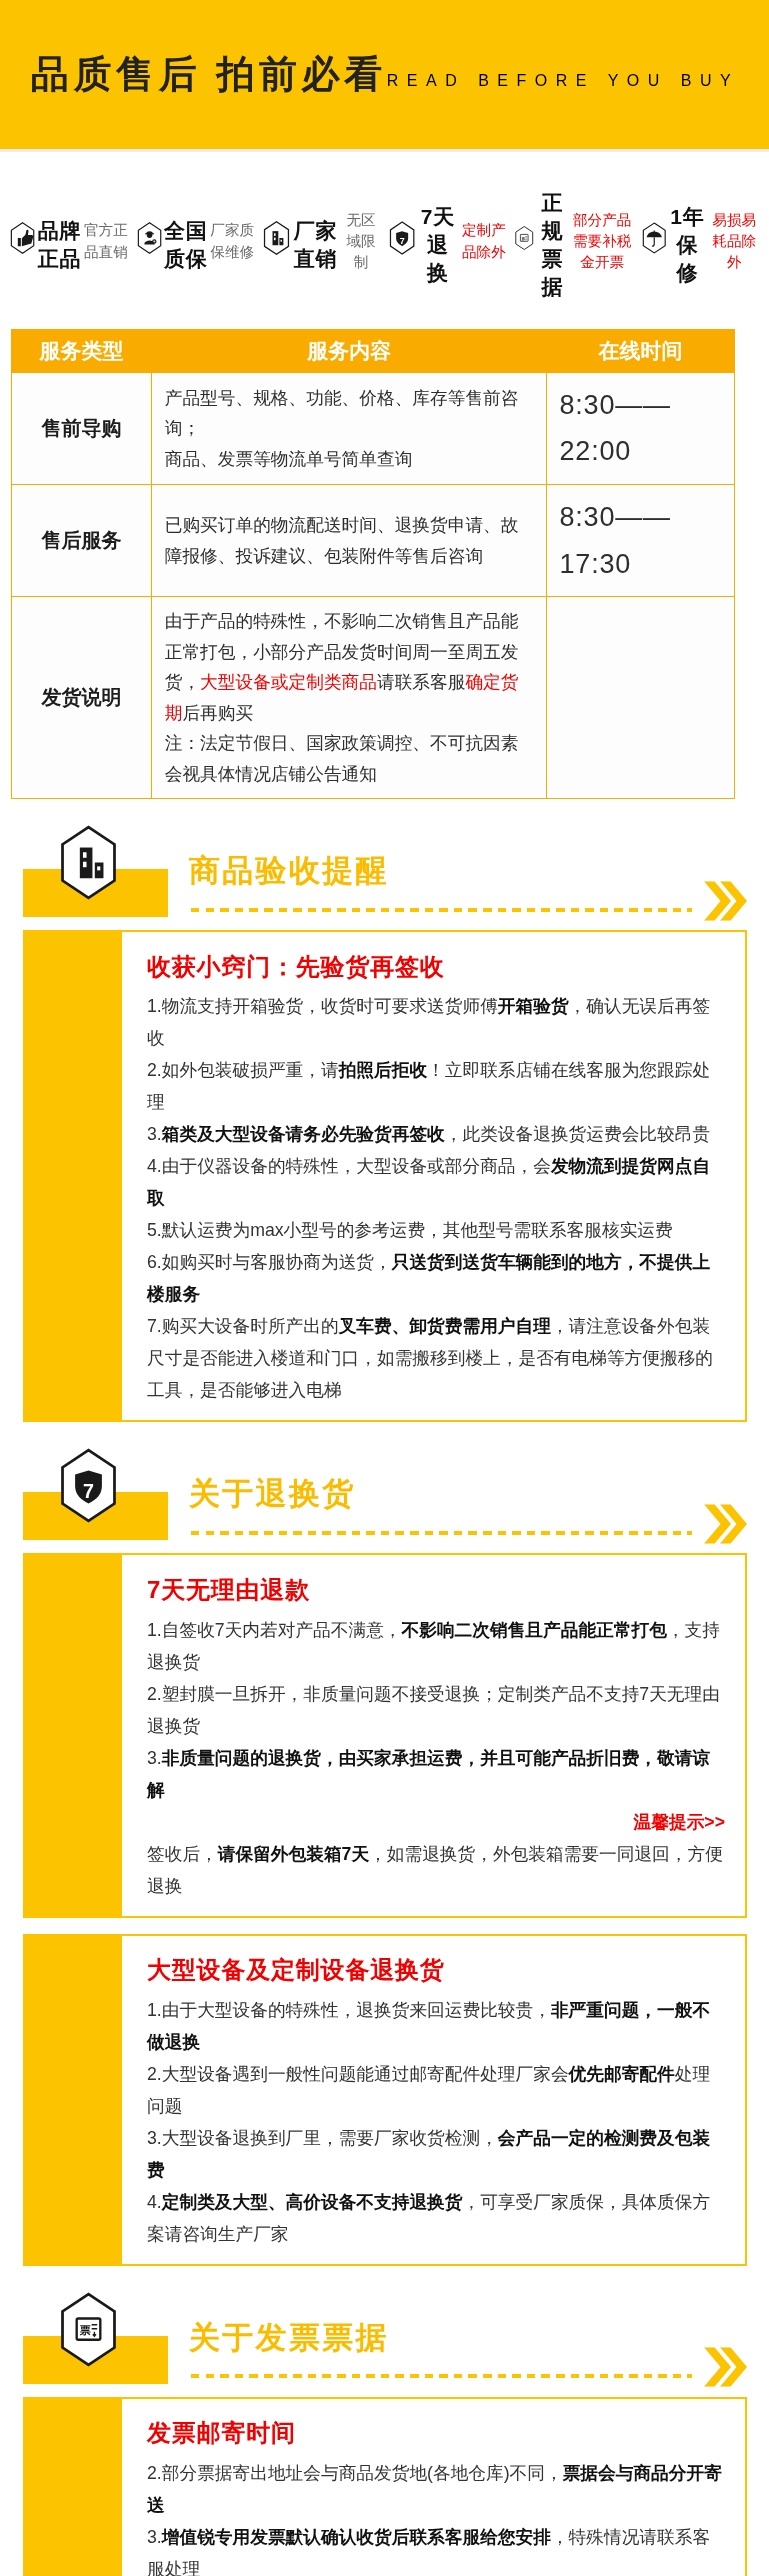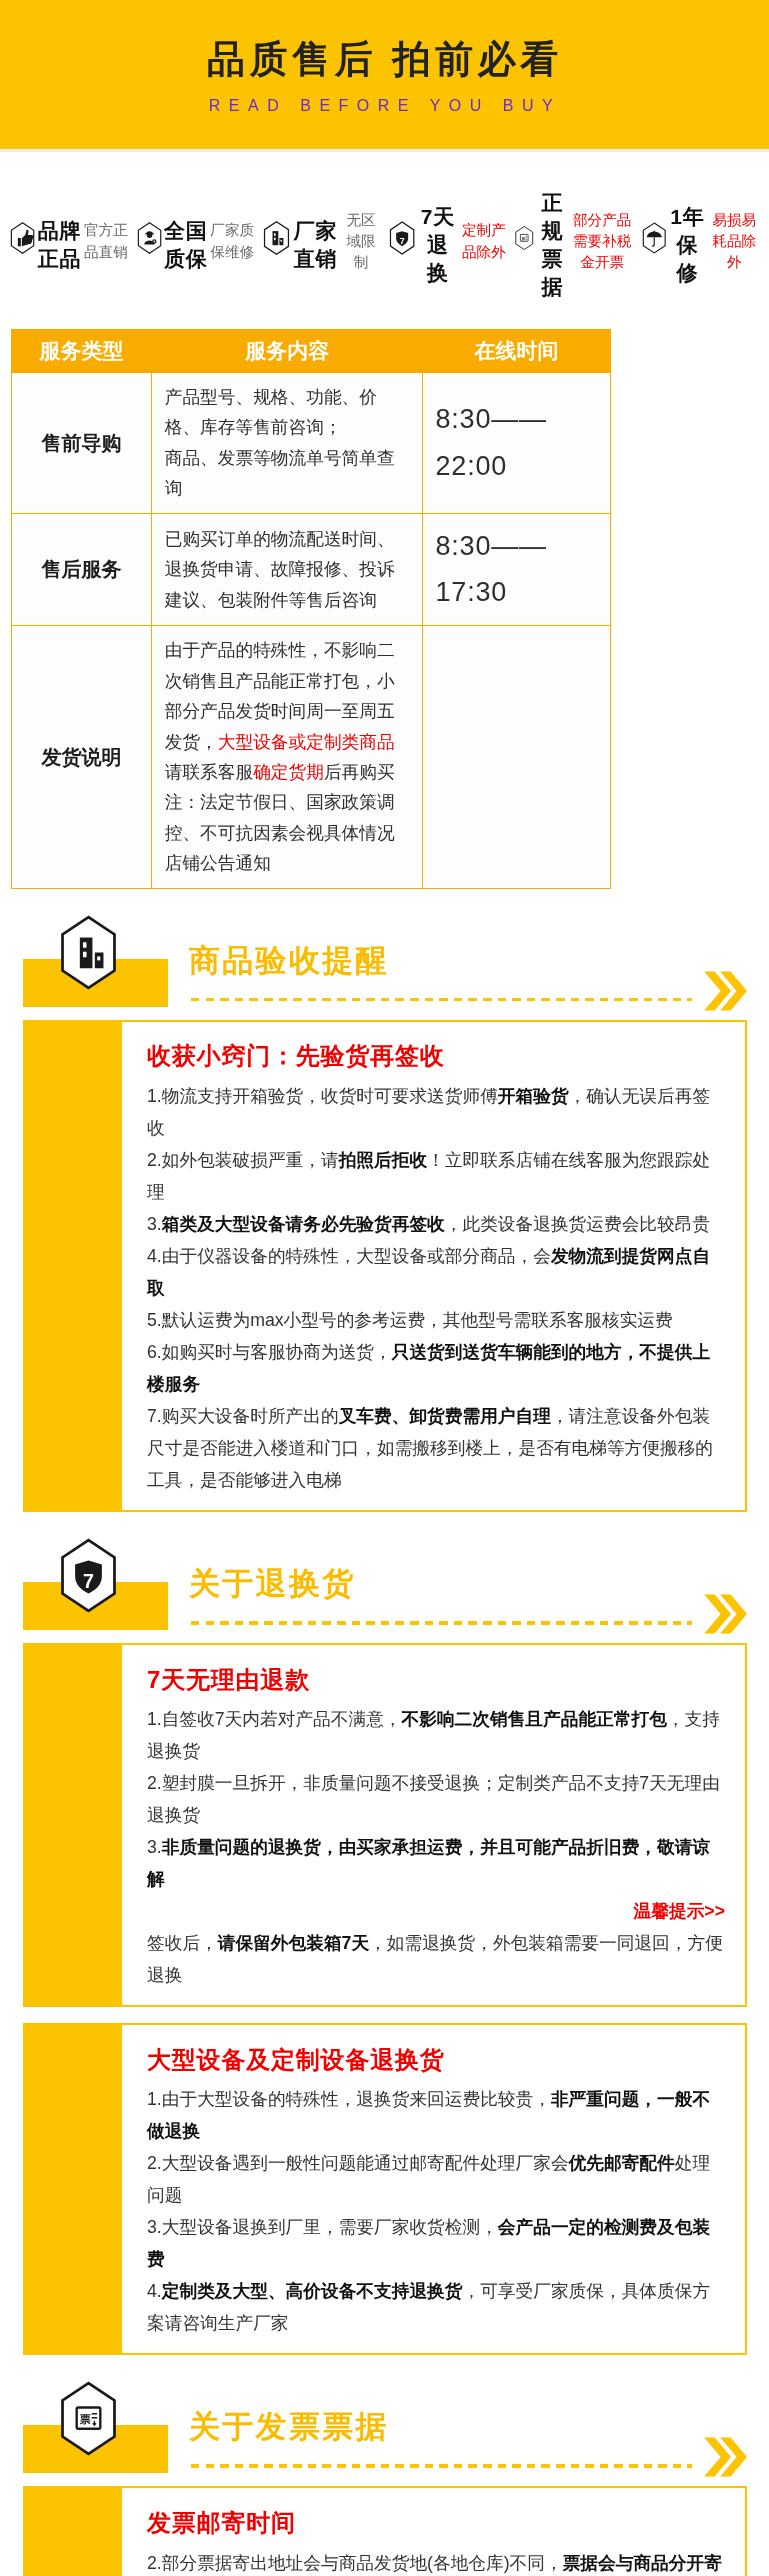--- a/index.html
+++ b/index.html
@@ -1,34 +1,34 @@
 <!DOCTYPE html>
 <html style="font-size:12.3px"><head>
 <meta charset="utf-8">
 <style>
   html,body{margin:0;padding:0;background:#fff;}
   body{width:770px;font-family:"Liberation Sans","DejaVu Sans",sans-serif;color:#2b2b2b;}
   .b{font-weight:bold;color:#111;}
   .r{color:#f20000;}
 
   
-  .hdr{background:#fcc400;height:149px;display:flex;flex-direction:column;justify-content:center;align-items:center;border-bottom:3.1px solid #ededed;}
+  .hdr{background:#fcc400;height:149px;display:flex;flex-direction:row;justify-content:center;align-items:center;border-bottom:3.1px solid #ededed;}
   .hdr-title{font-size:38px;font-weight:bold;color:#222;letter-spacing:4.6px;}
-  .hdr-sub{font-size:16px;color:#6d28d9;letter-spacing:8.5px;margin-top:12.3px;}
+  .hdr-sub{font-size:16px;color:#000000;letter-spacing:8.5px;margin-top:12.3px;}
 
   
   .badges{display:flex;justify-content:space-between;padding:23px 9.2px 9.2px;}
   .badge{width:120px;display:flex;flex-direction:row;align-items:center;text-align:center;}
   .badge svg{width:51px;height:62px;}
   .badge-label{font-size:21px;font-weight:bold;color:#111;margin-top:14px;letter-spacing:0.8px;}
   .badge-sub{font-size:14.6px;margin-top:7px;color:#6a6a6a;line-height:1.45;max-width:102px;}
   .badge-sub.red{color:#f40000;}
 
   
-  .svc{margin:18.5px 10.8px 0;width:600px;border-collapse:collapse;border-radius:15px;}
+  .svc{margin:18.5px 10.8px 0;width:724px;border-collapse:collapse;border-radius:15px;}
   .svc th{background:#f9ab00;border:1.5px solid #f9ab00;color:#fff;font-size:21px;font-weight:bold;padding:7px 0;}
   .svc td{border:1.5px solid #f9ab00;background:#fdfdfd;font-size:17.7px;padding:9.2px 12.3px;line-height:1.72;color:#2e2e2e;}
   .svc td.type{font-size:20px;font-weight:bold;text-align:center;width:115px;color:#1d1d1d;}
   .svc td.time{font-size:27px;text-align:left;width:162px;letter-spacing:0.8px;}
 
   
   .sec{position:relative;margin:28px 23px 0;height:89px;}
   .sec-band{position:absolute;left:0;top:42px;width:145px;height:48px;background:#fcc400;}
   .sec-ico{position:absolute;left:34px;top:-3.1px;width:63px;height:77px;}
   .sec-title{position:absolute;left:166px;top:23px;font-size:31px;font-weight:bold;color:#fbbc00;letter-spacing:2.3px;}

